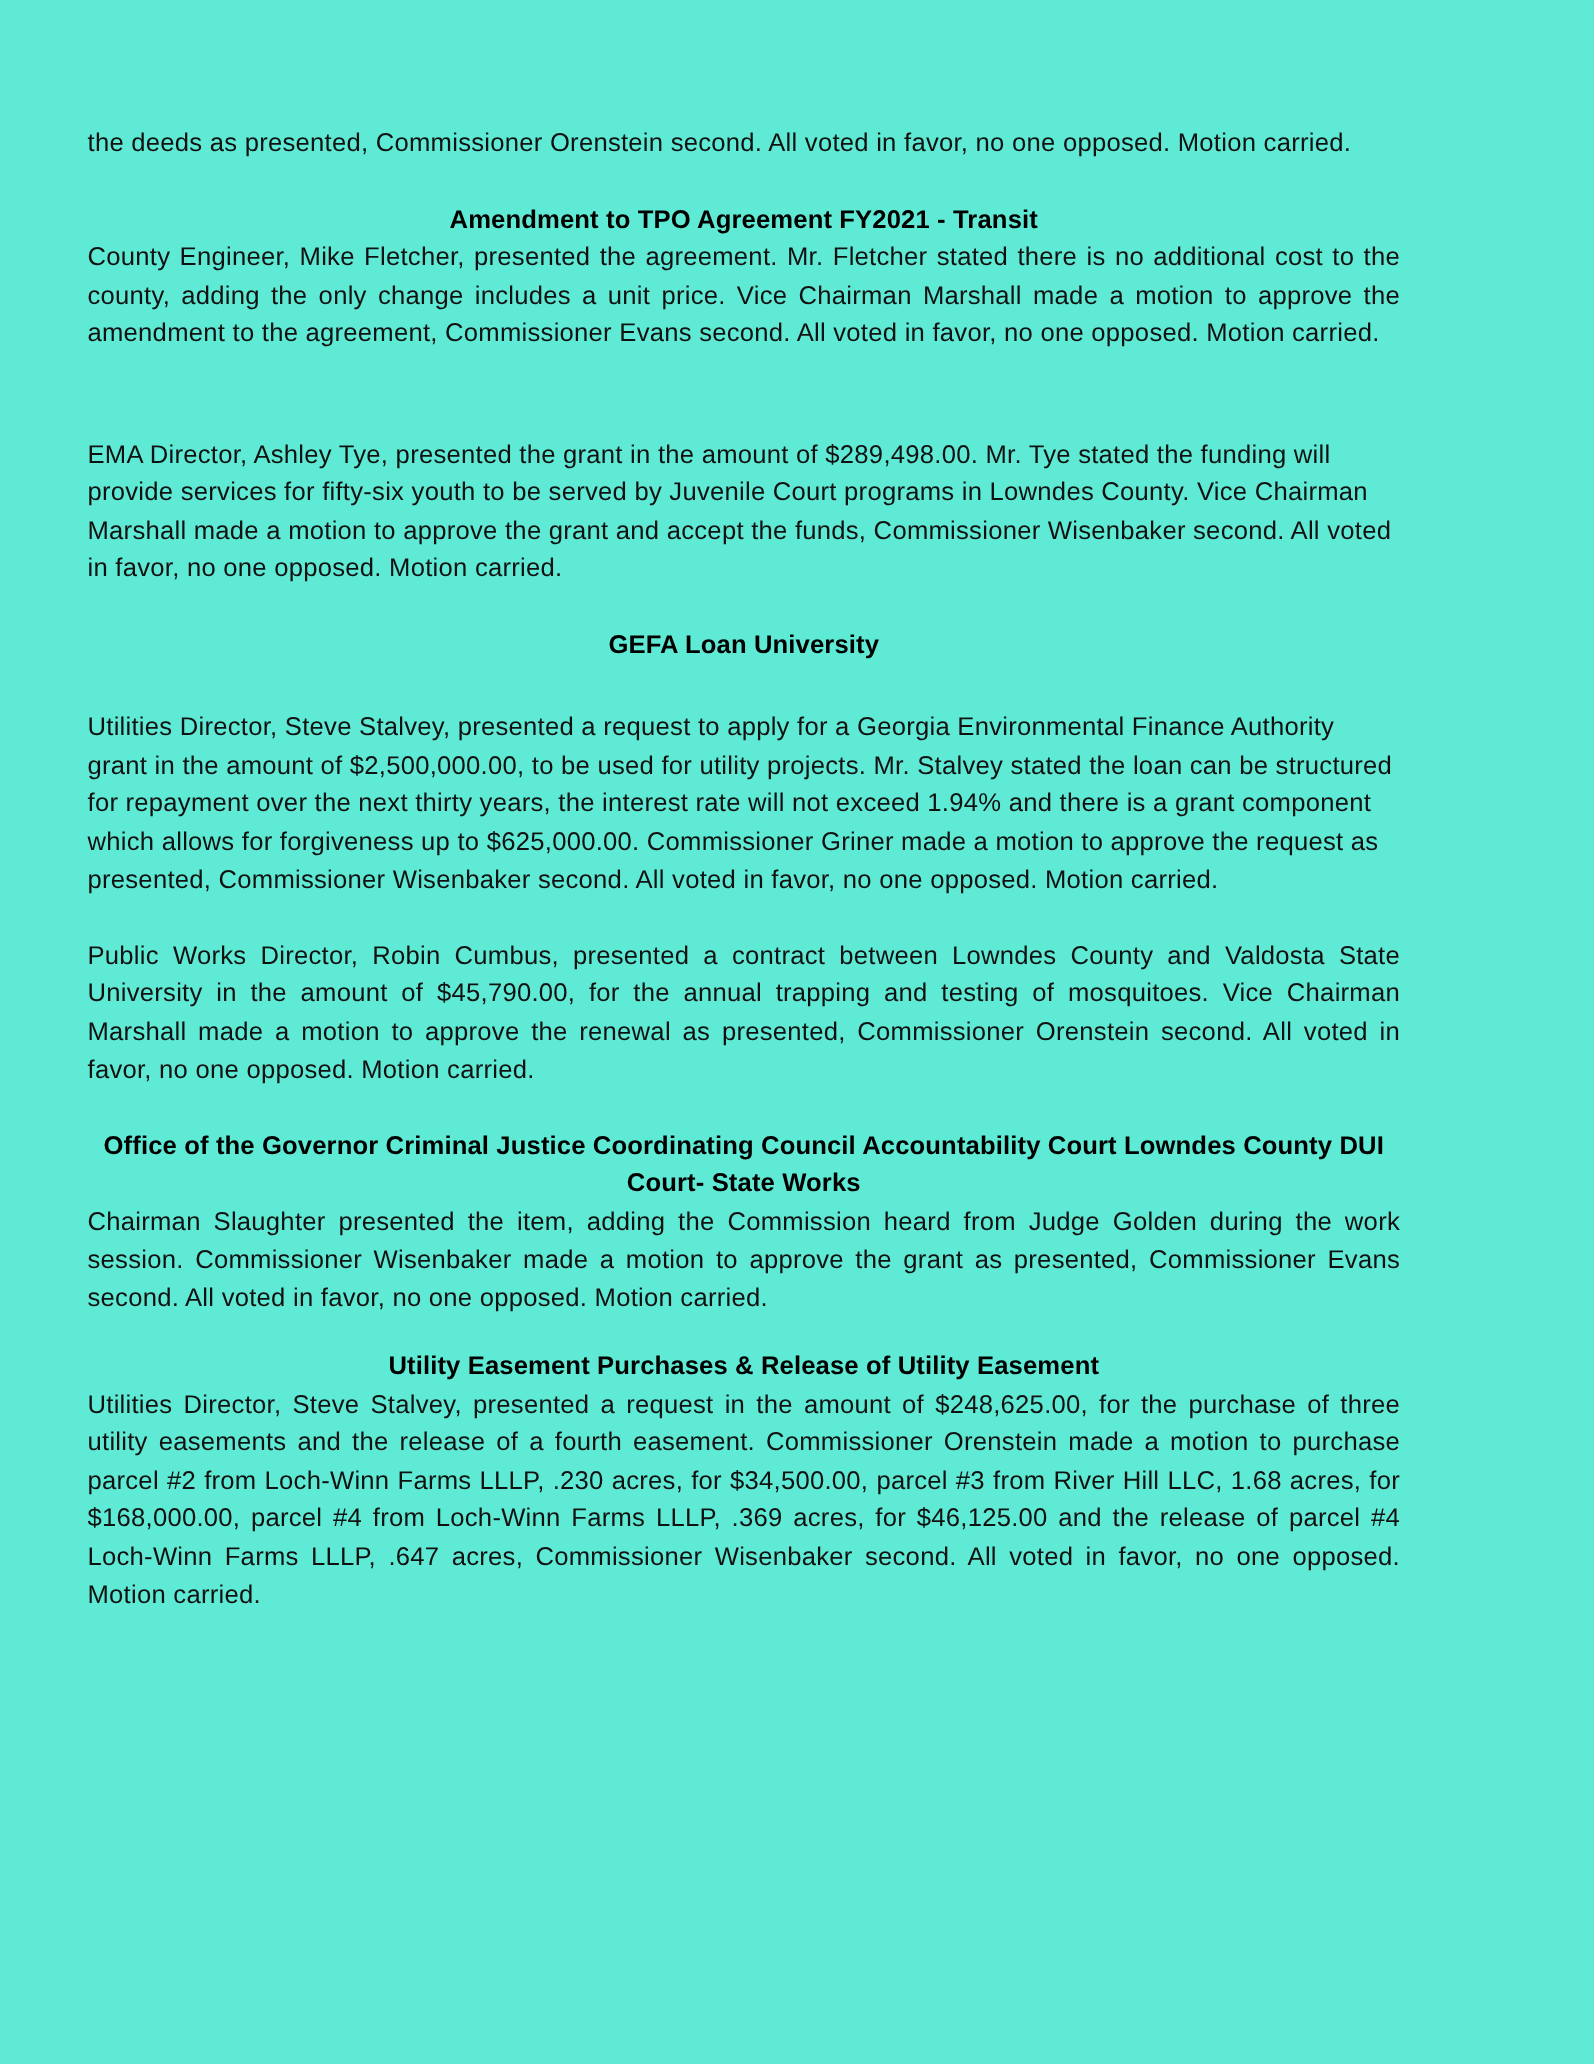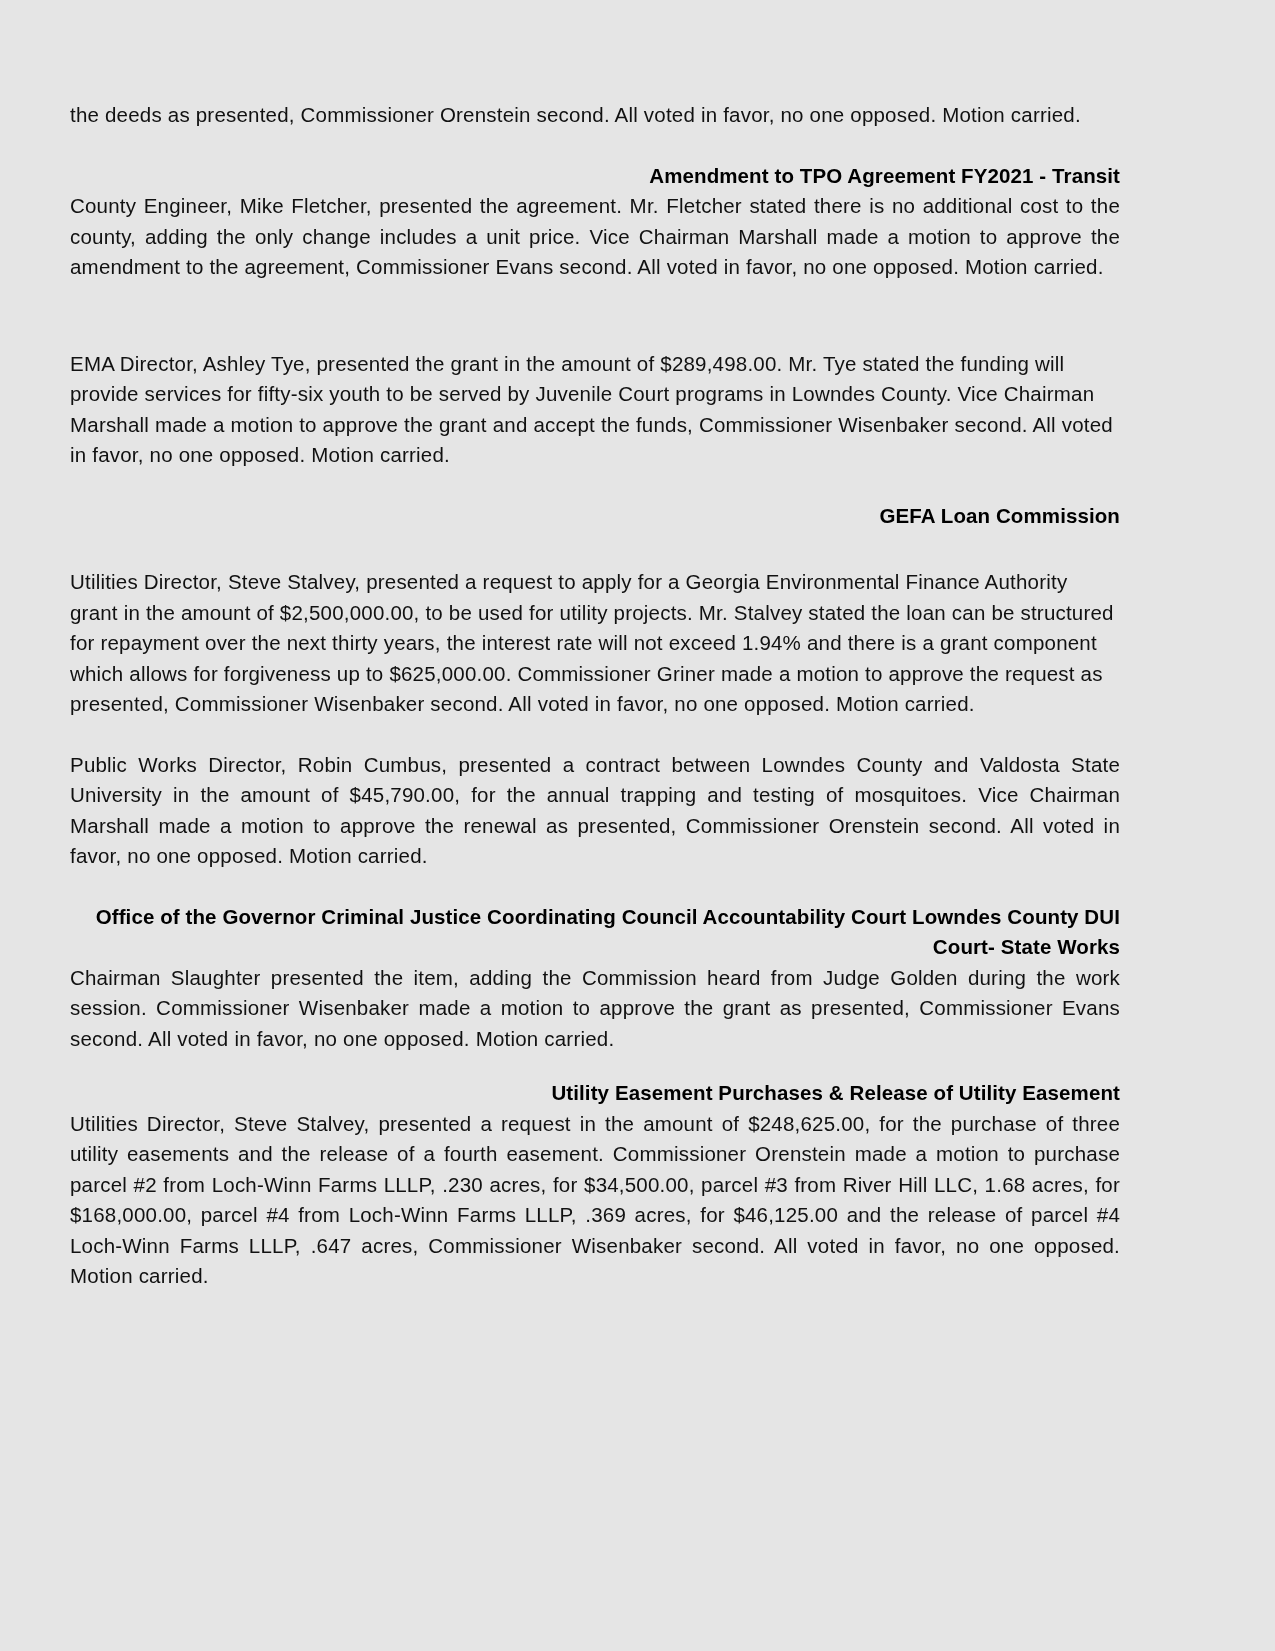--- a/index.html
+++ b/index.html
@@ -12,21 +12,21 @@
     background: #ffffff;
     font-family: "Liberation Sans", sans-serif;
     color: #000000;
     -webkit-font-smoothing: antialiased;
   }
 
   .page {
     position: relative;
     width: 1275px;
     height: 1651px;
-    background: #e5e5e5;
+    background: #5eead4;
     box-sizing: border-box;
     padding: 100px 155px 0 70px;
   }
 
   .doc-body {
     width: 1050px;
   }
 
   .para {
     font-size: 20.5px;
@@ -45,21 +45,21 @@
     text-align: left;
     margin-top: 36px;
   }
 
   .heading {
     font-size: 20.5px;
     line-height: 30.5px;
     font-weight: bold;
     margin: 0;
     color: #000000;
-    text-align: right;
+    text-align: center;
     letter-spacing: 0.005em;
   }
 
   .gap-lg { height: 30px; }
   .gap-md { height: 24px; }
 
   .section { margin: 0; }
 </style>
 </head>
 <body>
@@ -78,21 +78,21 @@
 
     <div class="gap-lg"></div>
 
     <div class="section">
       <p class="para left">EMA Director, Ashley Tye, presented the grant in the amount of $289,498.00.  Mr. Tye stated the funding will provide services for fifty-six youth to be served by Juvenile Court programs in Lowndes County.  Vice Chairman Marshall made a motion to approve the grant and accept the funds, Commissioner Wisenbaker second.  All voted in favor, no one opposed.  Motion carried.</p>
     </div>
 
     <div class="gap-lg"></div>
 
     <div class="section">
-      <h2 class="heading">GEFA Loan Commission</h2>
+      <h2 class="heading">GEFA Loan University</h2>
       <p class="para left">Utilities Director, Steve Stalvey, presented a request to apply for a Georgia Environmental Finance Authority grant in the amount of $2,500,000.00, to be used for utility projects.  Mr. Stalvey stated the loan can be structured for repayment over the next thirty years, the interest rate will not exceed 1.94% and there is a grant component which allows for forgiveness up to $625,000.00. Commissioner Griner made a motion to approve the request as presented, Commissioner Wisenbaker second.  All voted in favor, no one opposed.  Motion carried.</p>
     </div>
 
     <div class="gap-lg"></div>
 
     <div class="section">
       <p class="para justify">Public Works Director, Robin Cumbus, presented a contract between Lowndes County and Valdosta State University in the amount of $45,790.00, for the annual trapping and testing of mosquitoes.  Vice Chairman Marshall made a motion to approve the renewal as presented, Commissioner Orenstein second.  All voted in favor, no one opposed.  Motion carried.</p>
     </div>
 
     <div class="gap-lg"></div>

